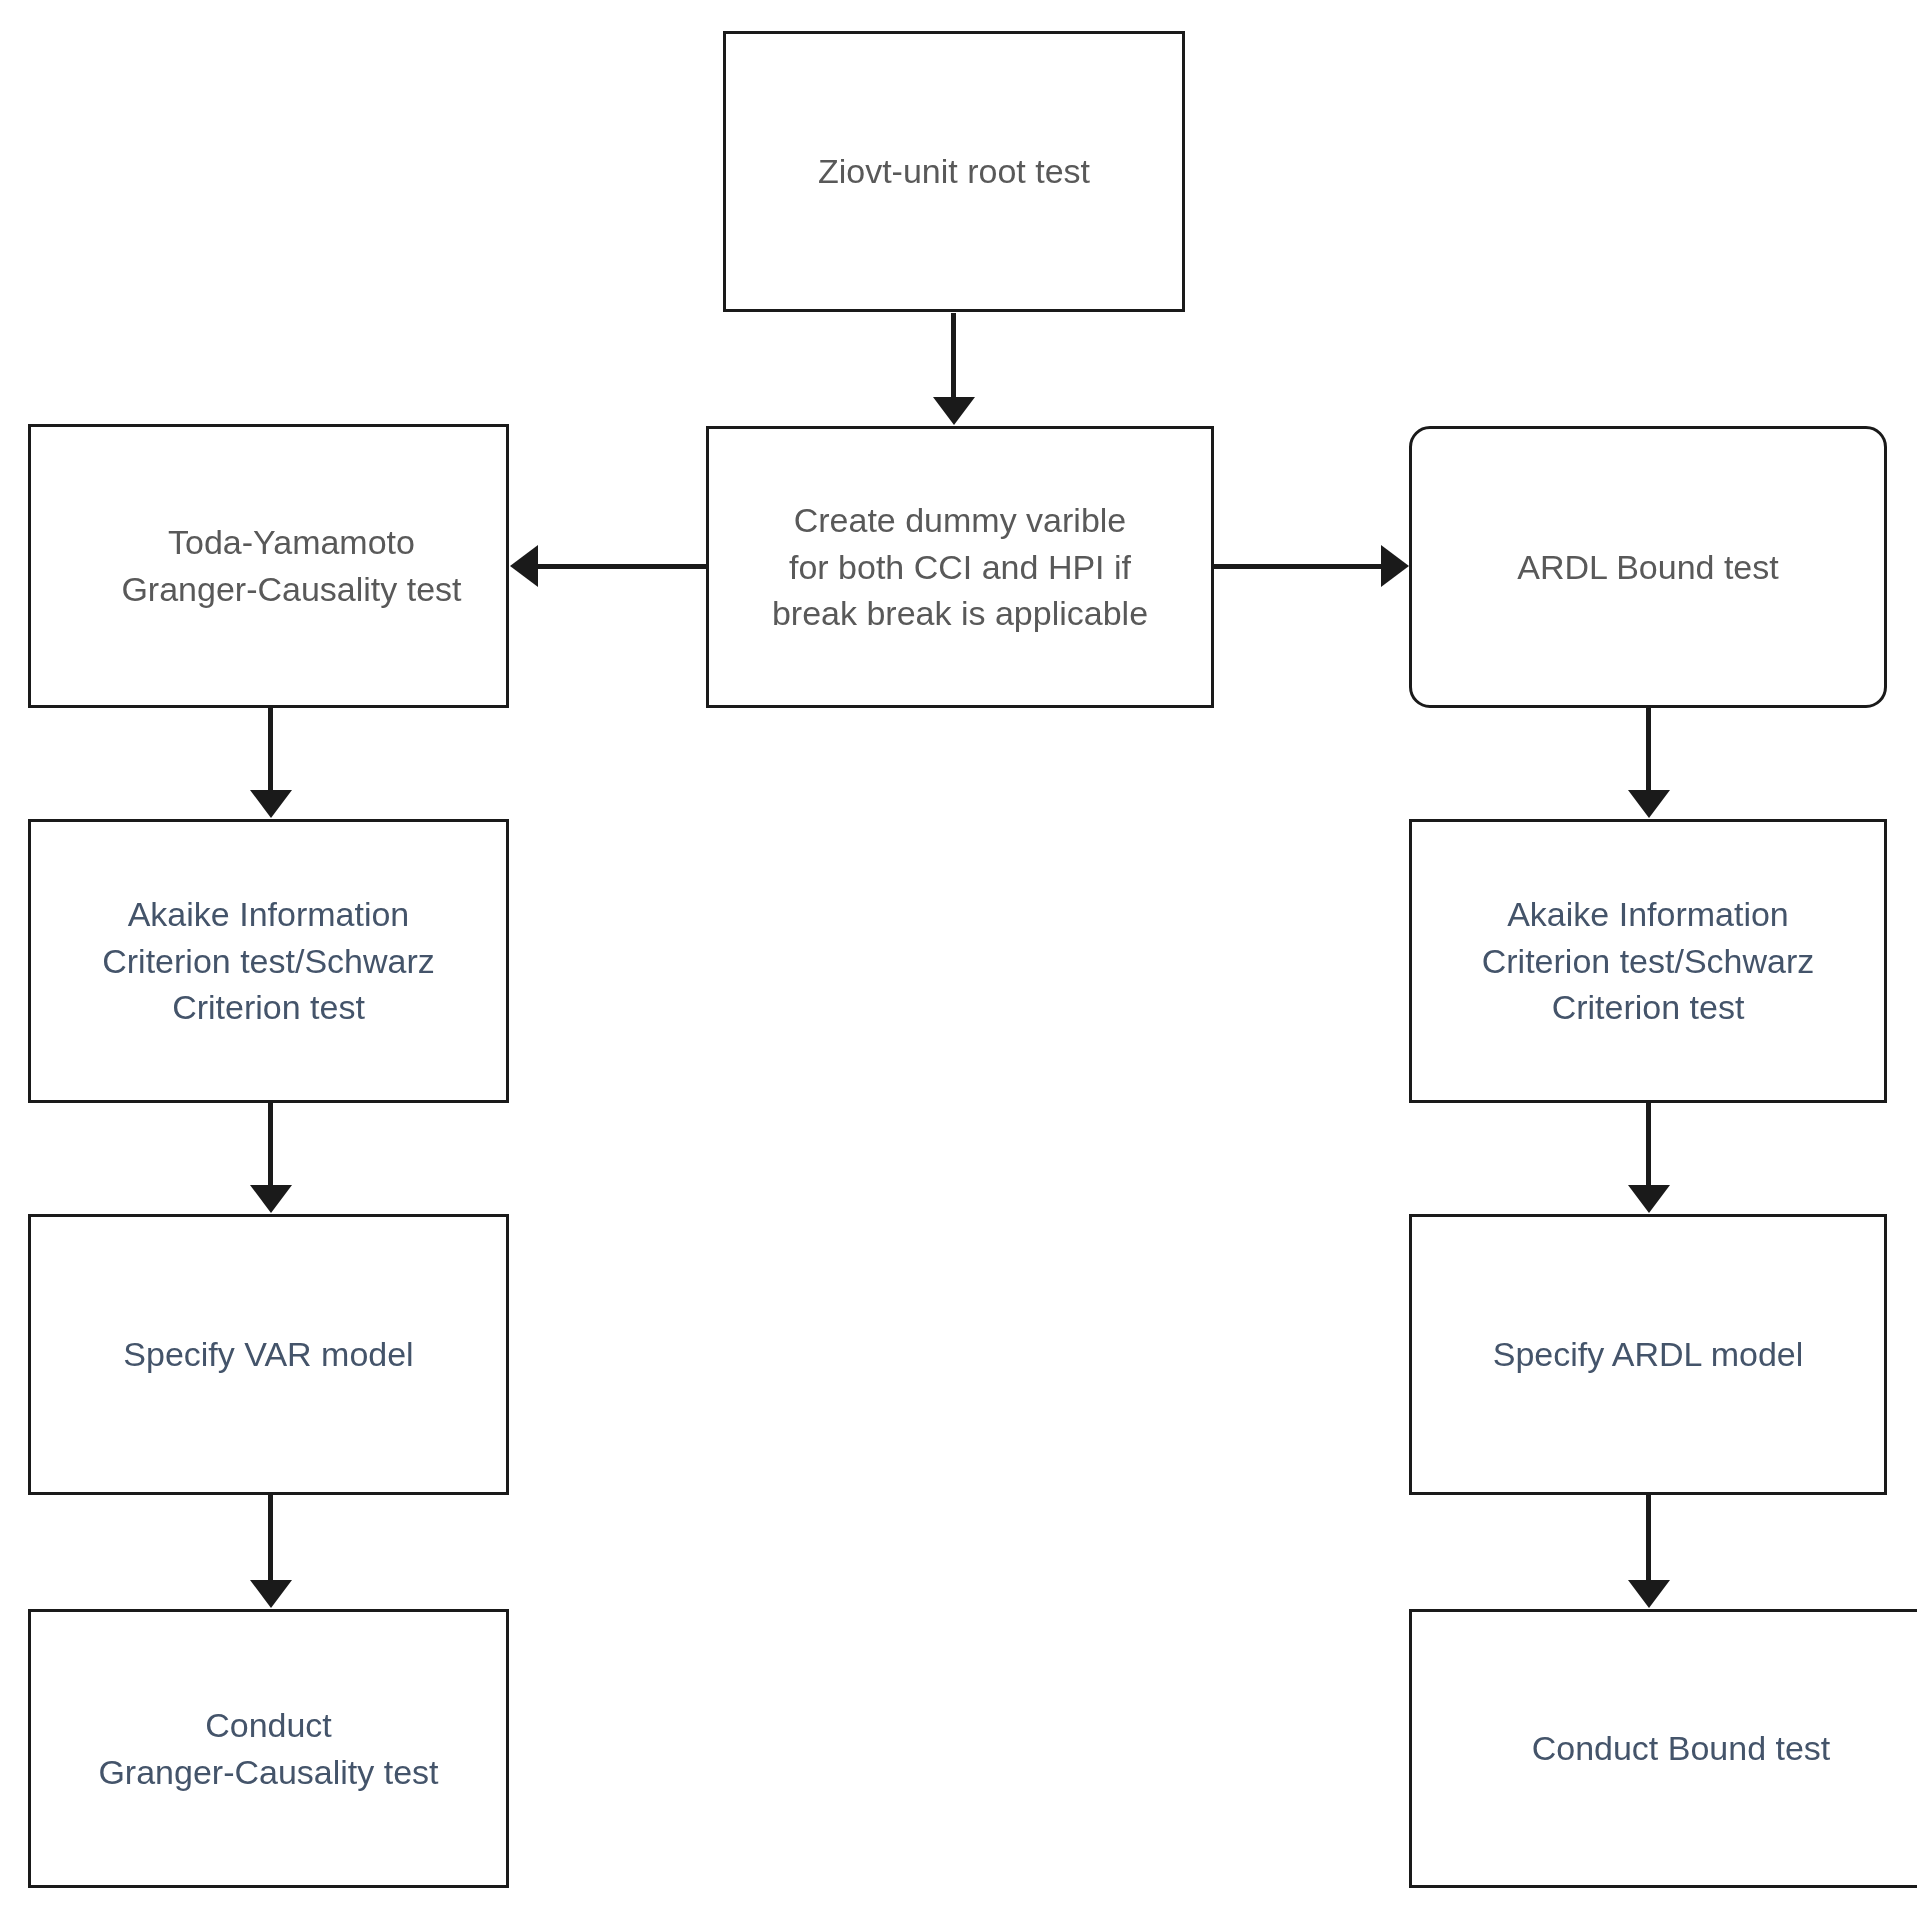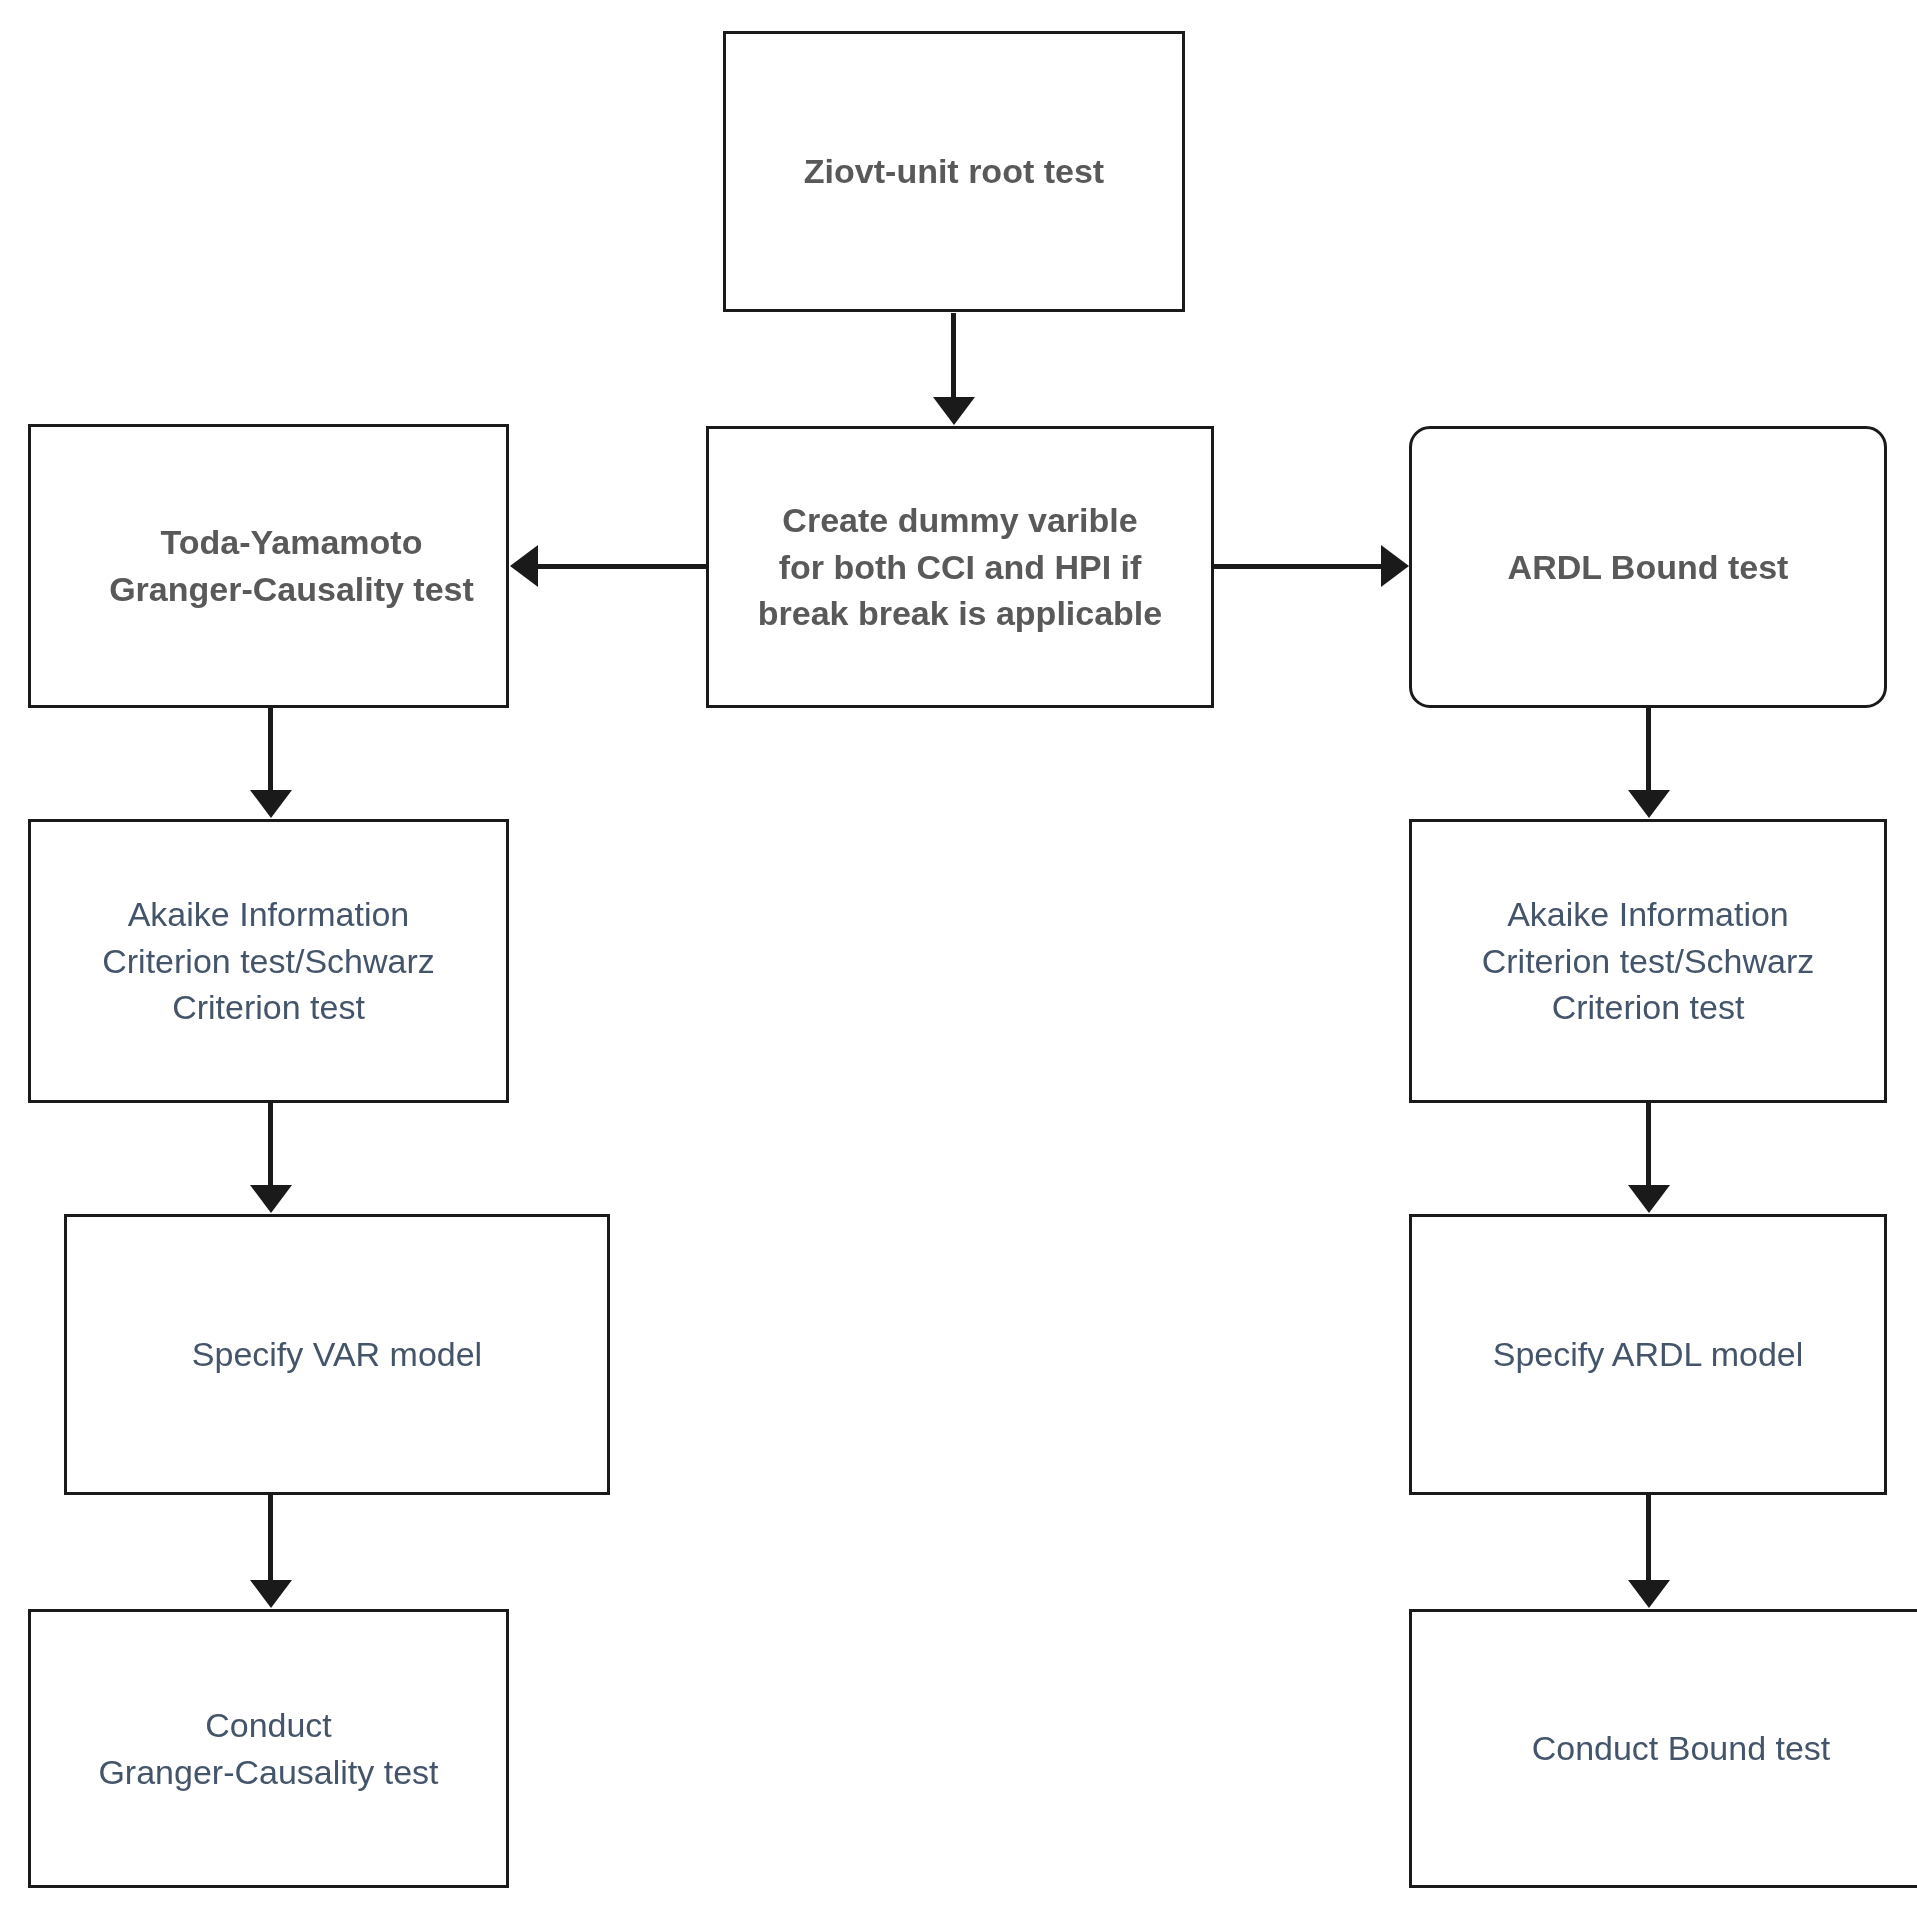--- a/index.html
+++ b/index.html
@@ -25,38 +25,38 @@
     align-items: center;
     justify-content: center;
     text-align: center;
   }
   .node .label {
     white-space: pre-line;
     font-size: 34px;
     line-height: 1.38;
     padding: 0 14px;
   }
-  .text-gray .label { color: var(--text-gray); font-weight: bold; }
+  .text-gray .label { color: var(--text-gray); }
   .text-navy .label { color: var(--text-navy); }
 
   .shaft-v { position: absolute; width: 4.6px; background: var(--line); }
   .shaft-h { position: absolute; height: 4.6px; background: var(--line); }
   .head { position: absolute; width: 0; height: 0; }
   .head-down  { border-left: 21px solid transparent; border-right: 21px solid transparent; border-top: 28px solid var(--line); }
   .head-left  { border-top: 21px solid transparent; border-bottom: 21px solid transparent; border-right: 28px solid var(--line); }
   .head-right { border-top: 21px solid transparent; border-bottom: 21px solid transparent; border-left: 28px solid var(--line); }
 
   
   #n-unit-root   { left: 723px;  top: 31px;   width: 462px; height: 281px; }
   #n-dummy       { left: 706px;  top: 426px;  width: 508px; height: 282px; }
   #n-toda        { left: 28px;   top: 424px;  width: 481px; height: 284px; padding-left: 46px; }
   #n-ardl-bound  { left: 1409px; top: 426px;  width: 478px; height: 282px; border-radius: 21px; }
   #n-aic-left    { left: 28px;   top: 819px; width: 481px; height: 284px; }
   #n-aic-right   { left: 1409px; top: 819px; width: 478px; height: 284px; }
-  #n-var-model   { left: 28px;   top: 1214px; width: 546px; height: 281px; margin-left: 36px; }
+  #n-var-model   { left: 28px;   top: 1214px; width: 481px; height: 281px; }
   #n-ardl-model  { left: 1409px; top: 1214px; width: 478px; height: 281px; }
   #n-granger     { left: 28px;   top: 1609px; width: 481px; height: 279px; }
   #n-bound       { left: 1409px; top: 1609px; width: 544px; height: 279px; }
 </style>
 </head>
 <body>
 
 <div class="canvas">
 
   <div class="node text-gray" id="n-unit-root">

